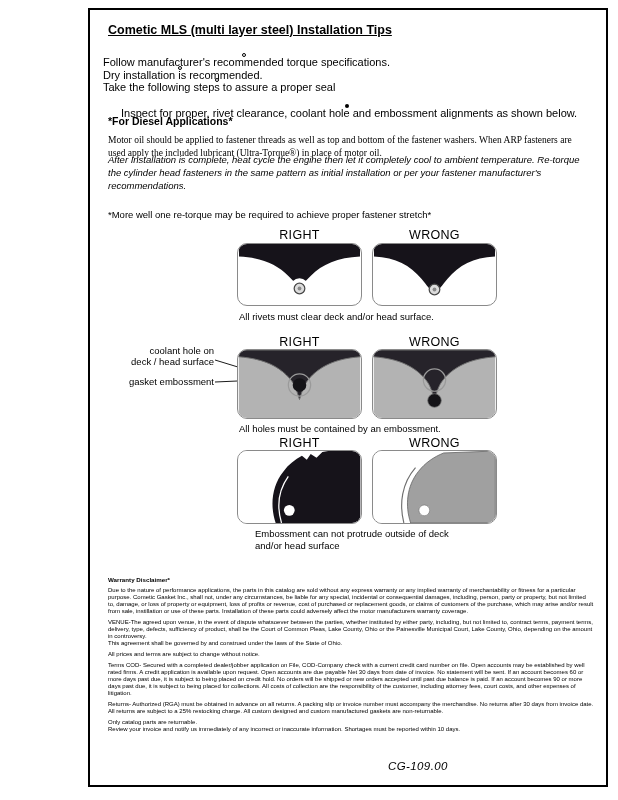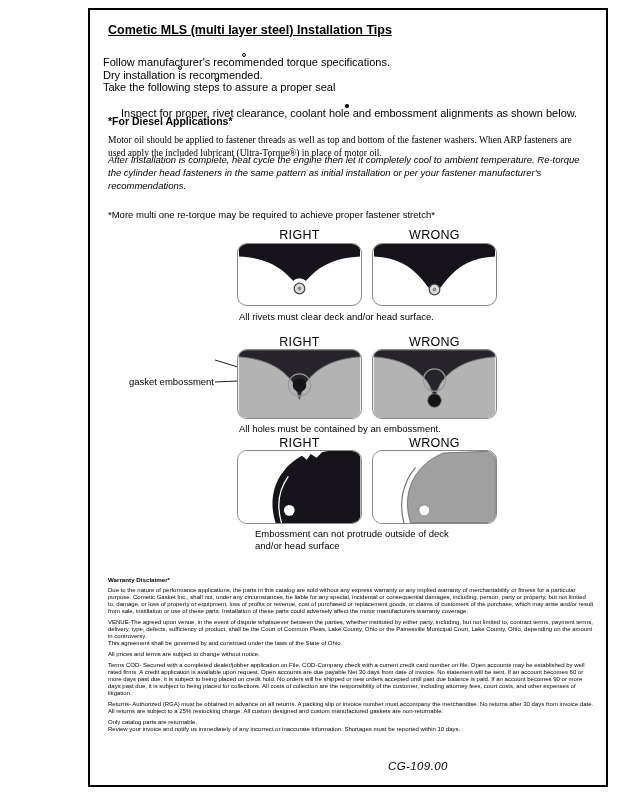--- a/index.html
+++ b/index.html
@@ -68,21 +68,21 @@
       <span>Take the following steps to assure a proper seal</span>
     </div>
     <div class="bullet sub b5">
       <span class="m-dot"></span>
       <span>Inspect for proper, rivet clearance, coolant hole and embossment alignments as shown below.</span>
     </div>
 
     <div class="diesel-head">*For Diesel Applications*</div>
     <div class="para p1">Motor oil should be applied to fastener threads as well as top and bottom of the fastener washers. When ARP fasteners are used apply the included lubricant (Ultra-Torque®) in place of motor oil.</div>
     <div class="para p2">After Installation is complete, heat cycle the engine then let it completely cool to ambient temperature. Re-torque the cylinder head fasteners in the same pattern as initial installation or per your fastener manufacturer's recommendations.</div>
-    <div class="para note">*More multi one re-torque may be required to achieve proper fastener stretch*</div>
+    <div class="para note">*More well one re-torque may be required to achieve proper fastener stretch*</div>
 
     <div class="dg-head col-l r1h">RIGHT</div>
     <div class="dg-head col-r r1h">WRONG</div>
     <div class="dg-img col-l r1">
       <svg viewBox="0 0 125 63">
         <path d="M0 0 H125 V13 C102 14 86 21 74 33 C68 39 66 42 62.5 42 C59 42 57 39 51 33 C39 21 23 14 0 13 Z" fill="#16131a"></path>
         <circle cx="62.5" cy="45" r="9.5" fill="#ffffff"></circle>
         <circle cx="62.5" cy="46" r="5.5" fill="#dcdcdc" stroke="#4a4a4a" stroke-width="1.3"></circle>
         <circle cx="62.5" cy="46" r="2" fill="#8a8a8a"></circle>
       </svg>
@@ -91,20 +91,22 @@
       <svg viewBox="0 0 125 63">
         <path d="M0 0 H125 V13 C102 14 88 22 76 36 C70 43 67 49 62.5 49 C58 49 55 43 49 36 C37 22 23 14 0 13 Z" fill="#16131a"></path>
         <circle cx="62.5" cy="47" r="5.5" fill="#dcdcdc" stroke="#4a4a4a" stroke-width="1.3"></circle>
         <circle cx="62.5" cy="47" r="2" fill="#8a8a8a"></circle>
       </svg>
     </div>
     <div class="caption cap1">All rivets must clear deck and/or head surface.</div>
 
     <div class="dg-head col-l r2h">RIGHT</div>
     <div class="dg-head col-r r2h">WRONG</div>
+    <div class="lbl lbl1">coolant hole on
+deck / head surface</div>
     <div class="lbl lbl2">gasket embossment</div>
     <svg class="pointer-svg" viewBox="0 0 60 40">
       <line x1="1" y1="9" x2="50" y2="24" stroke="#000" stroke-width="0.9"></line>
       <line x1="1" y1="31" x2="46" y2="29" stroke="#000" stroke-width="0.9"></line>
     </svg>
     <div class="dg-img col-l r2">
       <svg viewBox="0 0 125 70">
         <rect width="125" height="70" fill="#b3b3b3"></rect>
         <path d="M0 0 H125 V7 C99 9 83 17 72 30 C66 37 65 44 62.5 51 C60 44 59 37 53 30 C42 17 26 9 0 7 Z" fill="#26232a" stroke="#707070" stroke-width="1"></path>
         <circle cx="62.5" cy="36" r="11.5" fill="none" stroke="#9a9a9a" stroke-width="1.2"></circle>

